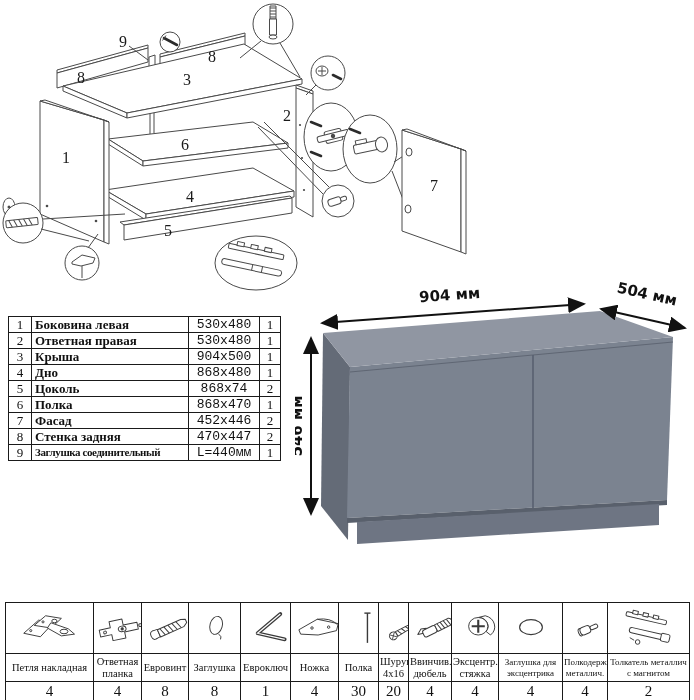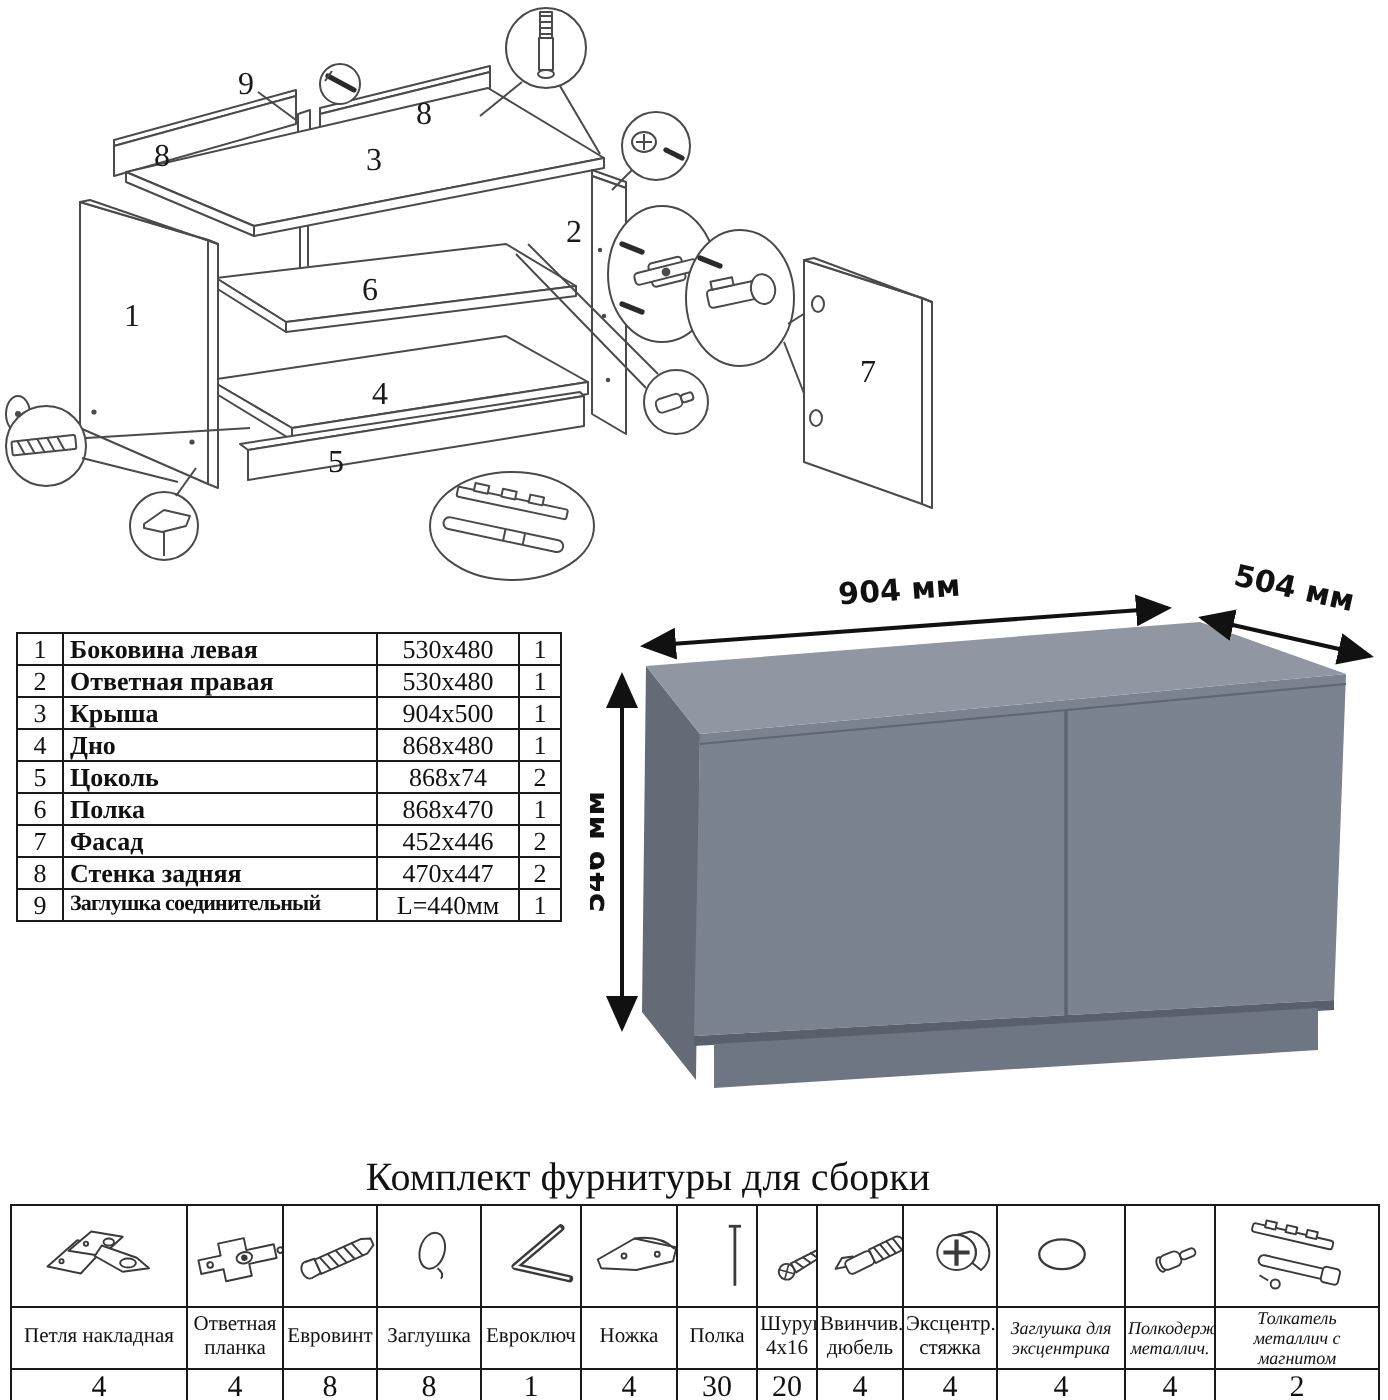--- a/index.html
+++ b/index.html
@@ -12,35 +12,35 @@
   .ln{stroke:#4a4a4a;stroke-width:1;fill:none;}
   .bold{stroke:#2b2b2b;stroke-width:2.6;stroke-linecap:round;fill:none;}
   .dot{fill:#4a4a4a;stroke:none;}
   text.lbl{font:16px "Liberation Serif",serif;fill:#1a1a1a;}
 
   
   #parts-table{position:absolute;left:8px;top:316px;border-collapse:collapse;background:#fff;}
   #parts-table td{border:1px solid #1a1a1a;font-size:13px;line-height:1;height:15px;padding:0 3px;color:#111;white-space:nowrap;}
   #parts-table td.num{width:16px;text-align:center;}
   #parts-table td.name{width:150px;text-align:left;font-weight:bold;}
-  #parts-table td.size{width:64px;text-align:center;}
+  #parts-table td.size{width:64px;text-align:center;font-family:Liberation Mono, monospace;}
   #parts-table td.qty{width:14px;text-align:center;}
   #parts-table td.small-name{font-size:11px;letter-spacing:-0.4px;}
 
   
   #render{position:absolute;left:295px;top:278px;}
   text.dim{font:bold 15px "DejaVu Sans",sans-serif;fill:#111;}
 
   
   #hw-title{position:absolute;left:0;top:578px;width:648px;text-align:center;font-size:20px;color:#111;}
   #hw-table{position:absolute;left:5px;top:602px;border-collapse:collapse;table-layout:fixed;width:684px;background:#fff;}
   #hw-table td{border:1px solid #1a1a1a;text-align:center;vertical-align:middle;padding:0;color:#111;overflow:hidden;}
   #hw-table tr.hw-icons td{height:50px;}
   #hw-table tr.hw-names td{font-size:10.5px;line-height:1.12;height:27px;padding:0 1px;}
-  #hw-table tr.hw-names td.sm{font-size:9px;font-style:italic;}
+  #hw-table tr.hw-names td.sm{font-size:9px;}
   #hw-table tr.hw-qty td{font-size:15px;height:19px;}
   #hw-table svg{vertical-align:middle;}
 </style>
 </head>
 <body>
 
 <div class="sheet">
 
   <svg id="exploded" width="520" height="312" viewBox="0 0 520 312">
 
@@ -284,21 +284,20 @@
     <line x1="238" y1="77" x2="238" y2="230" stroke="#596070" stroke-width="1.6"></line>
 
     <line x1="27" y1="45" x2="289" y2="26" stroke="#111" stroke-width="2" marker-start="url(#arr)" marker-end="url(#arr)"></line>
     <text class="dim" text-anchor="middle" transform="translate(155 22) rotate(-4.2)">904 мм</text>
     <line x1="306" y1="31" x2="390" y2="50" stroke="#111" stroke-width="2" marker-start="url(#arr)" marker-end="url(#arr)"></line>
     <text class="dim" text-anchor="middle" transform="translate(351 21) rotate(12.6)">504 мм</text>
     <line x1="16" y1="60" x2="16" y2="236" stroke="#111" stroke-width="2" marker-start="url(#arr)" marker-end="url(#arr)"></line>
     <text class="dim" text-anchor="middle" transform="translate(7 148) rotate(-90)">546 мм</text>
   </svg>
 
-  <div id="hw-title">Комплект фурнитуры для сборки</div>
   <table id="hw-table">
     <colgroup>
         <col style="width: 88px;">
         <col style="width: 48px;">
         <col style="width: 47px;">
         <col style="width: 52px;">
         <col style="width: 50px;">
         <col style="width: 48px;">
         <col style="width: 40px;">
         <col style="width: 30px;">

